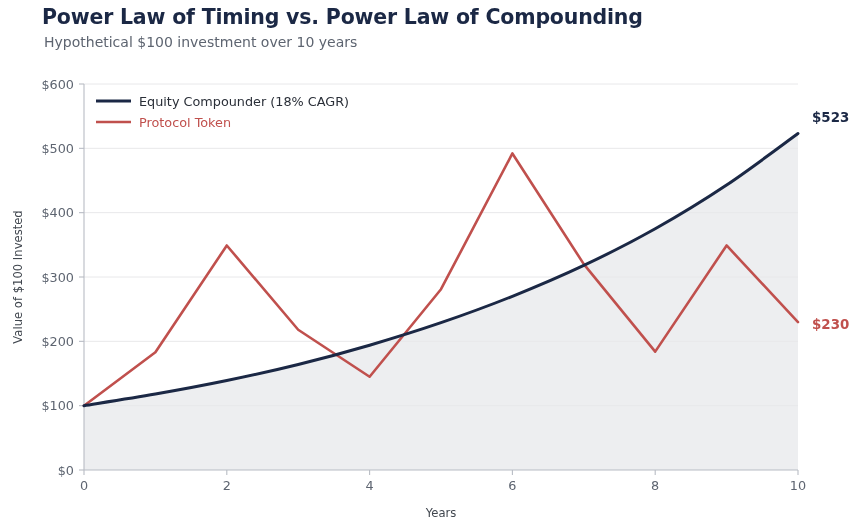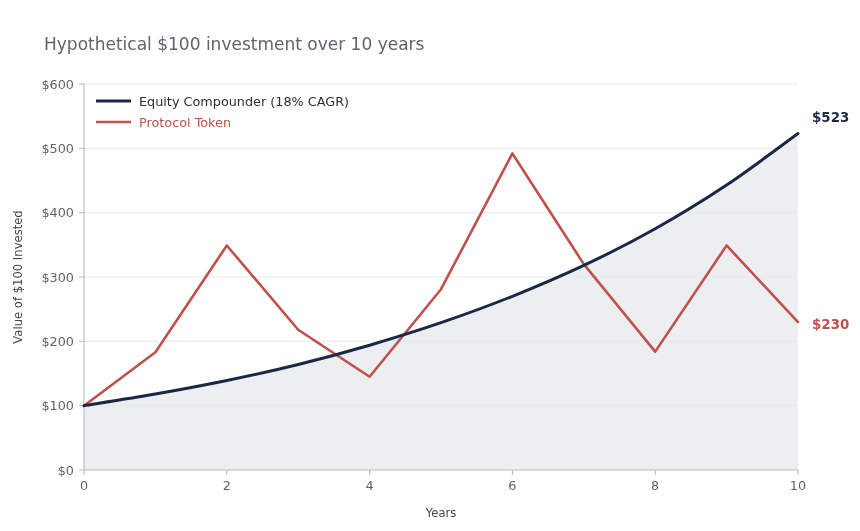--- a/index.html
+++ b/index.html
@@ -20,21 +20,21 @@
     left: 42px; top: 5px;
     font-size: 20.5px;
     font-weight: bold;
     color: #1b2845;
     letter-spacing: -0.2px;
     white-space: nowrap;
   }
   #chart-subtitle {
     position: absolute;
     left: 44px; top: 34px;
-    font-size: 17px;
+    font-size: 14px;
     color: #5d6470;
     white-space: nowrap;
   }
   #plot-svg {
     position: absolute;
     left: 0; top: 0;
   }
   .tick-label {
     font-size: 12.8px;
     fill: #5d6470;
@@ -53,20 +53,21 @@
     font-size: 13.4px;
     font-weight: bold;
     font-family: "DejaVu Sans", "Liberation Sans", sans-serif;
   }
 </style>
 </head>
 <body>
 
 <div id="figure">
 
+  <div id="chart-title">Power Law of Timing vs. Power Law of Compounding</div>
   <div id="chart-subtitle">Hypothetical $100 investment over 10 years</div>
 
   <svg id="plot-svg" width="860" height="531">
 
     <path id="area-fill" fill="#edeef0" stroke="none" d="M84.00 405.67 C95.90 403.74,131.60 398.27,155.40 394.09 C179.20 389.91,203.00 385.51,226.80 380.58 C250.60 375.64,274.40 370.39,298.20 364.49 C322.00 358.60,345.80 352.16,369.60 345.19 C393.40 338.22,417.20 330.83,441.00 322.68 C464.80 314.53,488.60 305.84,512.40 296.30 C536.20 286.76,560.00 276.68,583.80 265.42 C607.60 254.16,631.40 242.15,655.20 228.75 C679.00 215.35,702.80 200.87,726.60 185.00 C750.40 169.13,786.10 142.11,798.00 133.54 L798.00 470 L84.00 470 Z"></path>
 
     <g id="gridlines">
         <line x1="84" y1="405.6666666666667" x2="798" y2="405.6666666666667" stroke="#e8e8ea" stroke-width="1"></line>
         <line x1="84" y1="341.33333333333337" x2="798" y2="341.33333333333337" stroke="#e8e8ea" stroke-width="1"></line>
         <line x1="84" y1="277" x2="798" y2="277" stroke="#e8e8ea" stroke-width="1"></line>

